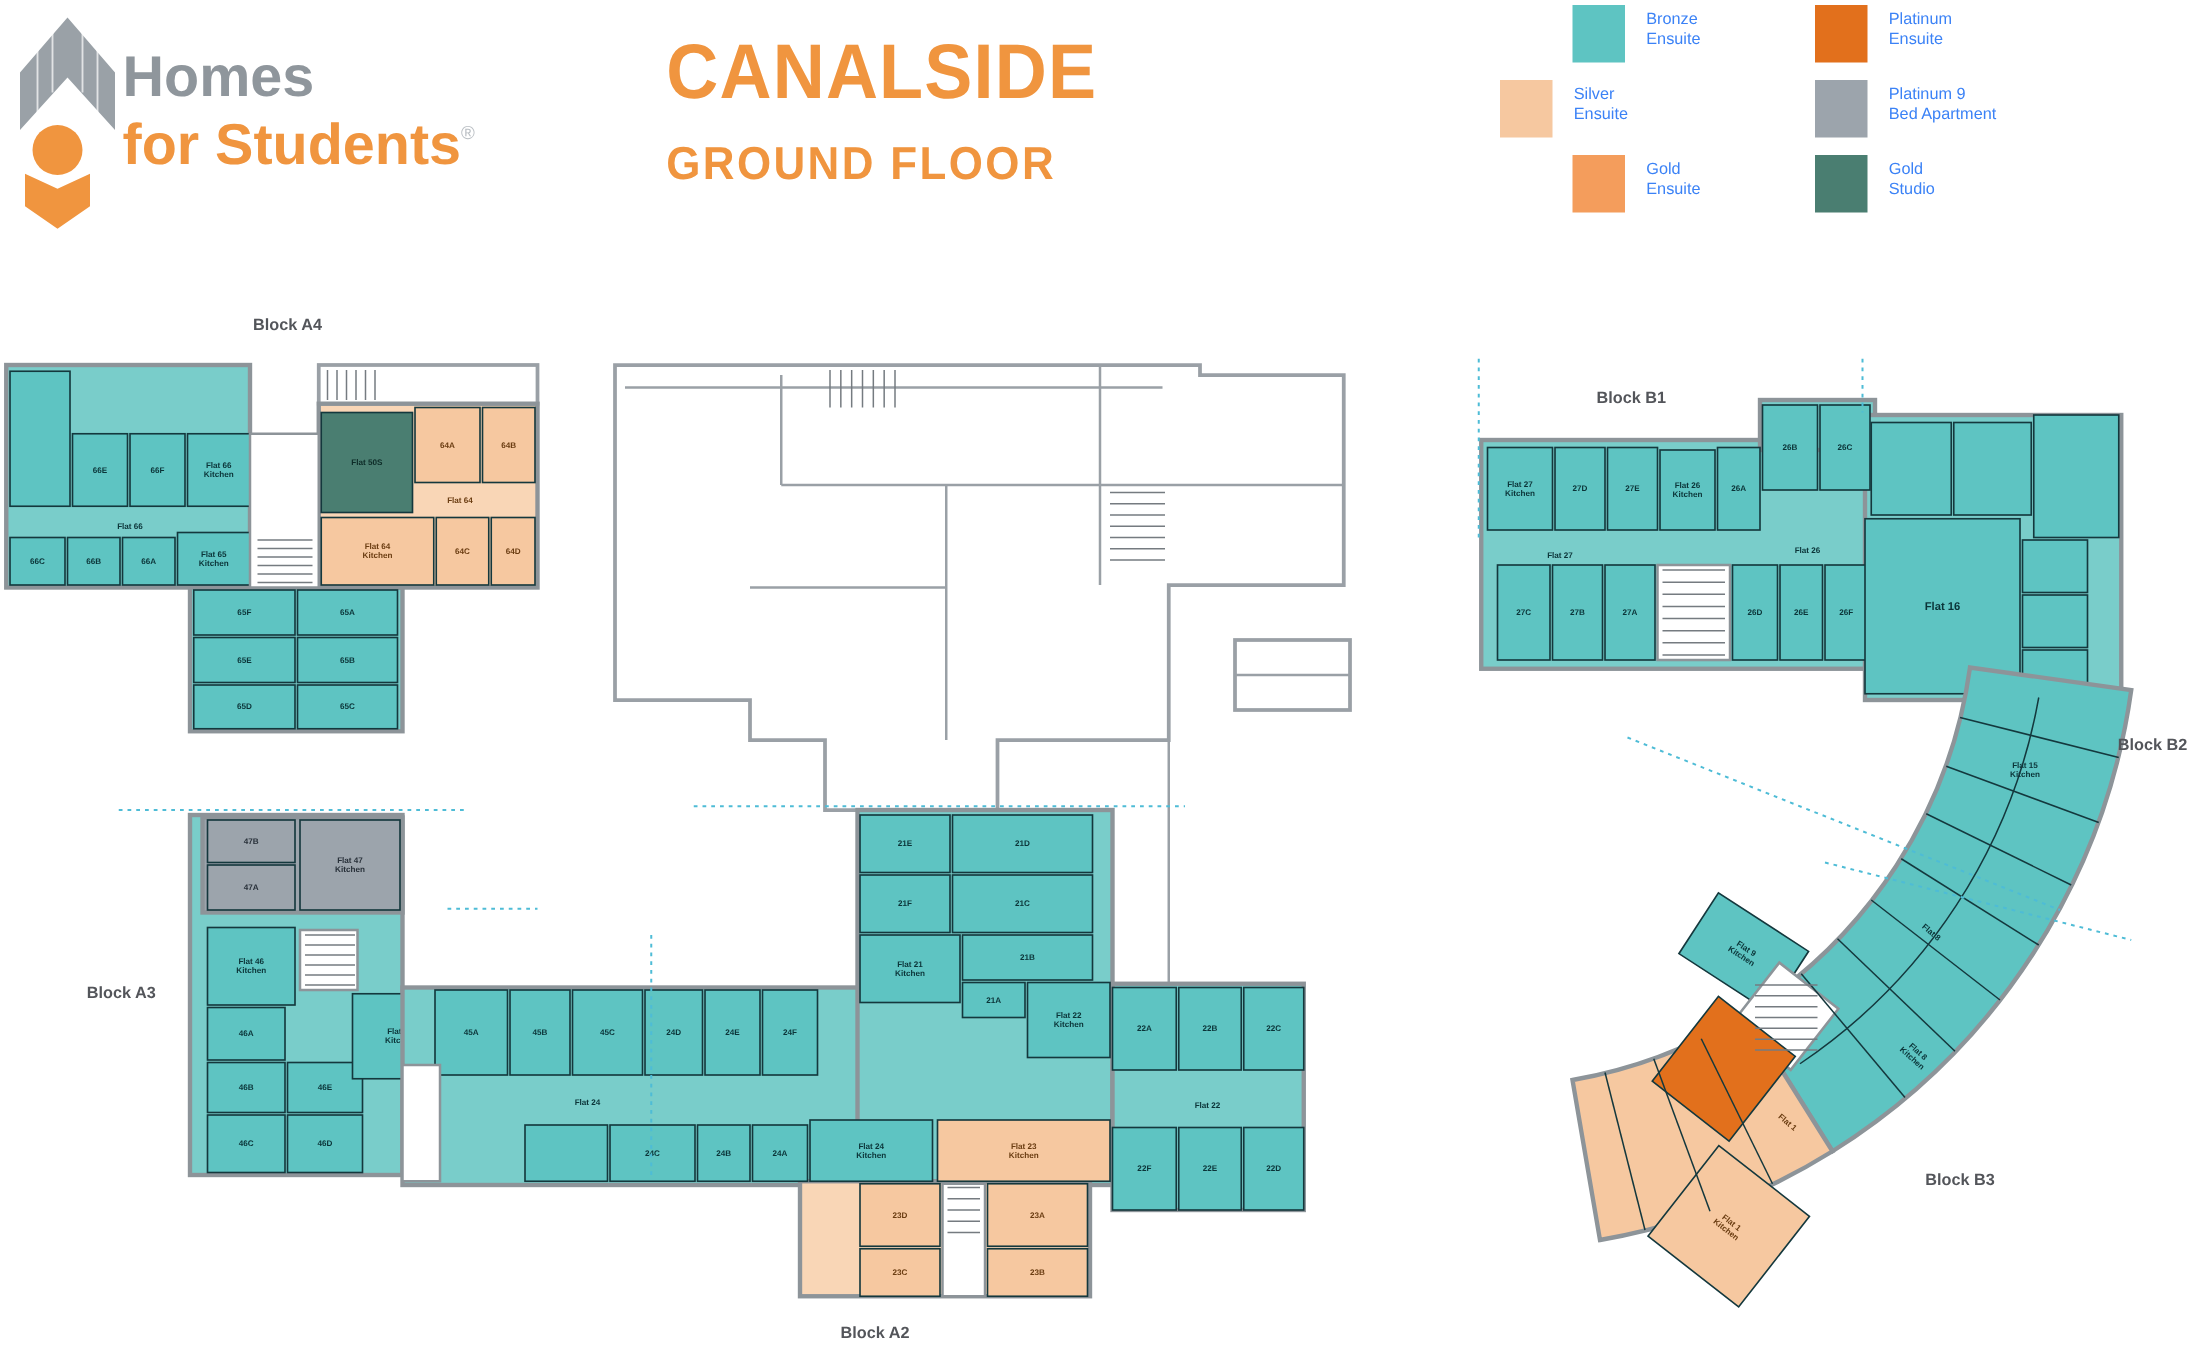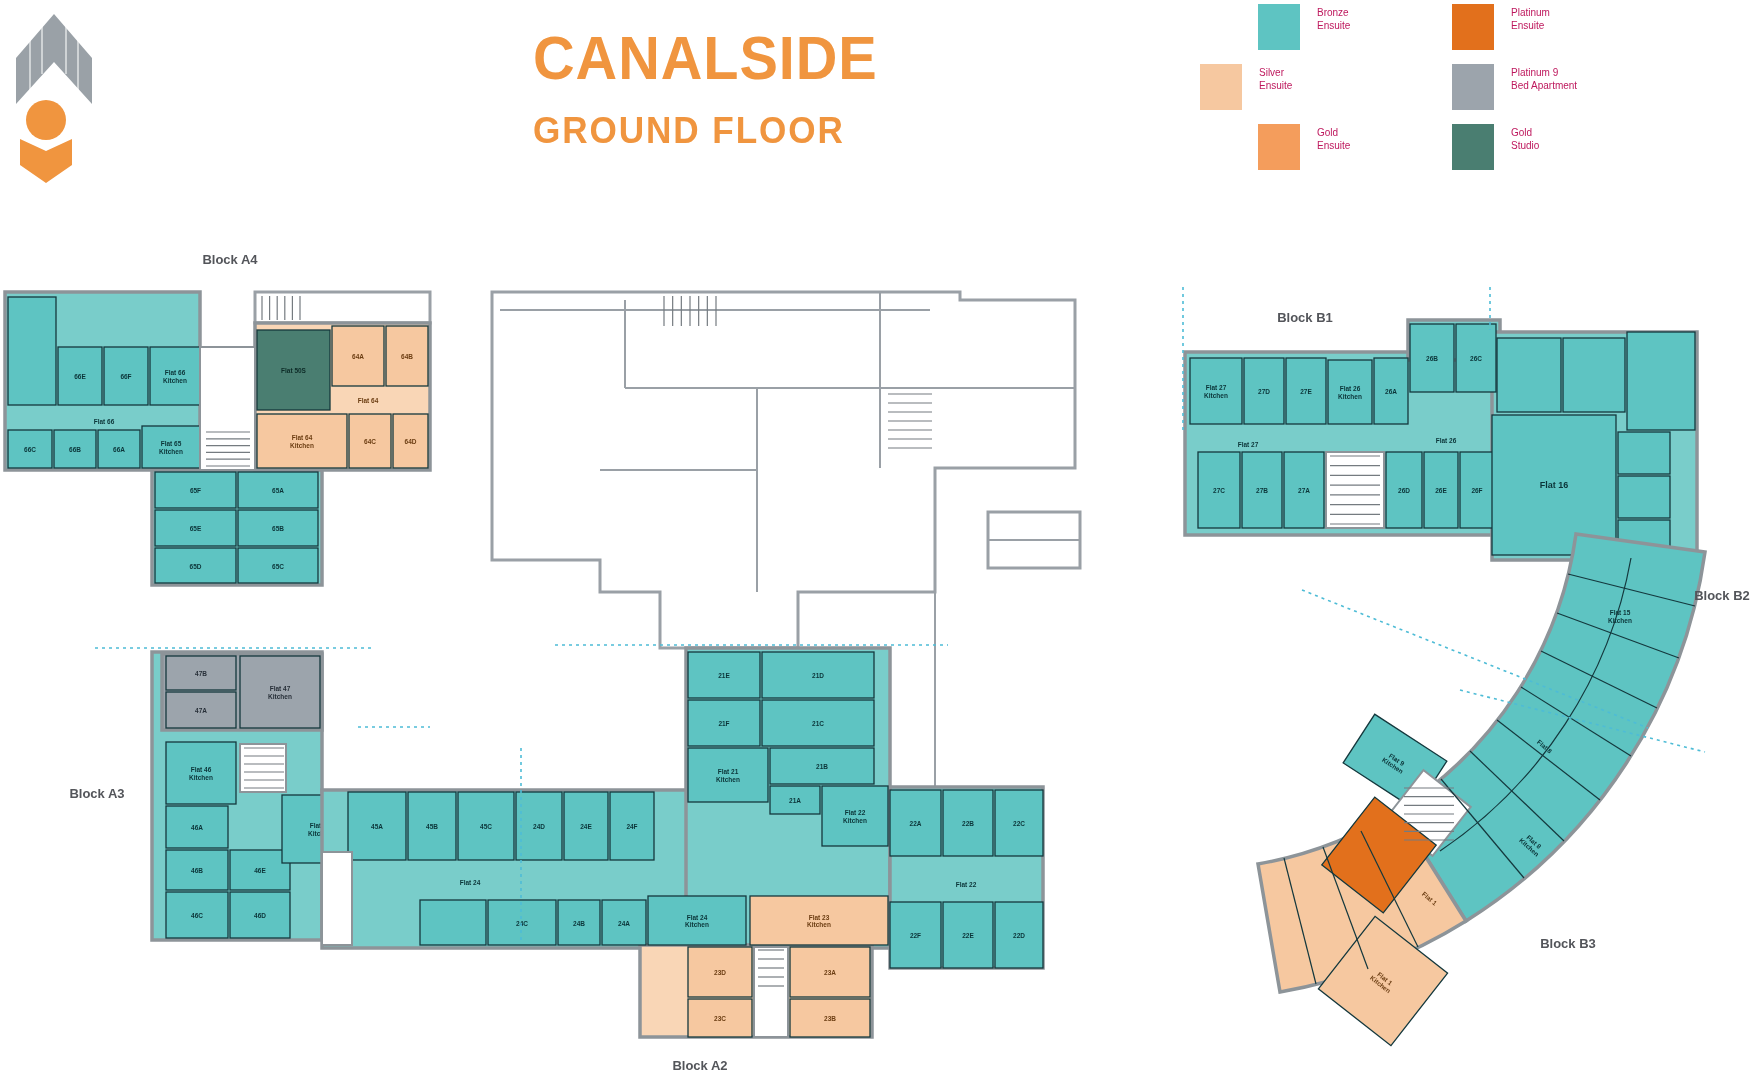--- a/index.html
+++ b/index.html
@@ -13,21 +13,21 @@
   .logo-line2{left:98px;top:88px;font-size:46px;color:#f0953f;}
   .reg-mark{font-size:15px;color:#b9bec3;vertical-align:20px;font-weight:normal;}
   .title{position:absolute;left:533px;top:22px;font-size:62px;font-weight:bold;color:#f0953f;
          letter-spacing:1px;transform:scaleX(.93);transform-origin:left top;white-space:nowrap;}
   .subtitle{position:absolute;left:533px;top:110px;font-size:37px;font-weight:bold;color:#f0953f;
          letter-spacing:2px;transform:scaleX(.95);transform-origin:left top;white-space:nowrap;}
 
   
   .legend-item{position:absolute;display:flex;align-items:flex-start;}
   .legend-swatch{width:42px;height:46px;flex:0 0 auto;}
-  .legend-label{margin-left:17px;font-size:10px;line-height:1.25;color:#be185d;padding-top:3px;white-space:pre-line;}
+  .legend-label{margin-left:17px;font-size:13px;line-height:1.25;color:#3b82f6;padding-top:3px;white-space:pre-line;}
 
   
   #plan{position:absolute;left:0;top:0;}
   .room{stroke:#14383d;stroke-width:1.3;}
   .room.base{stroke:#8d9499;stroke-width:3.5;}
   .room.stairbox{stroke:#8d9499;stroke-width:2;}
   .room-label{font-weight:bold;text-anchor:middle;font-family:"Liberation Sans",sans-serif;}
   .block-label{font-size:13px;font-weight:bold;fill:#53555a;text-anchor:middle;font-family:"Liberation Sans",sans-serif;}
   .ink-bronze,.ink-bronzeL{fill:#0b3438;}
   .ink-silver,.ink-silverL,.ink-gold{fill:#6b3d12;}
@@ -48,20 +48,22 @@
     <polygon points="46,6 84,50 84,96 46,54 8,96 8,50" fill="#9aa1a7"></polygon>
     <g stroke="#ffffff" stroke-width="1.5" opacity="0.7">
       <line x1="22" y1="20" x2="22" y2="88"></line>
         <line x1="34" y1="12" x2="34" y2="66"></line>
       <line x1="58" y1="12" x2="58" y2="66"></line>
         <line x1="70" y1="20" x2="70" y2="88"></line>
     </g>
     <circle cx="38" cy="112" r="20" fill="#f0953f"></circle>
     <path d="M12,131 L38,143 L64,131 L64,157 L38,175 L12,157 Z" fill="#f0953f"></path>
   </svg>
+  <div class="logo-line logo-line1"><span>Homes</span></div>
+  <div class="logo-line logo-line2"><span>for Students</span><span class="reg-mark">®</span></div>
 
   <div class="title">CANALSIDE</div>
   <div class="subtitle">GROUND FLOOR</div>
 
   <div id="legend">
       <div class="legend-item" style="left: 1258px; top: 4px;">
         <div class="legend-swatch" style="background: rgb(94, 196, 194);"></div>
         <div class="legend-label">Bronze
 Ensuite</div>
       </div>

